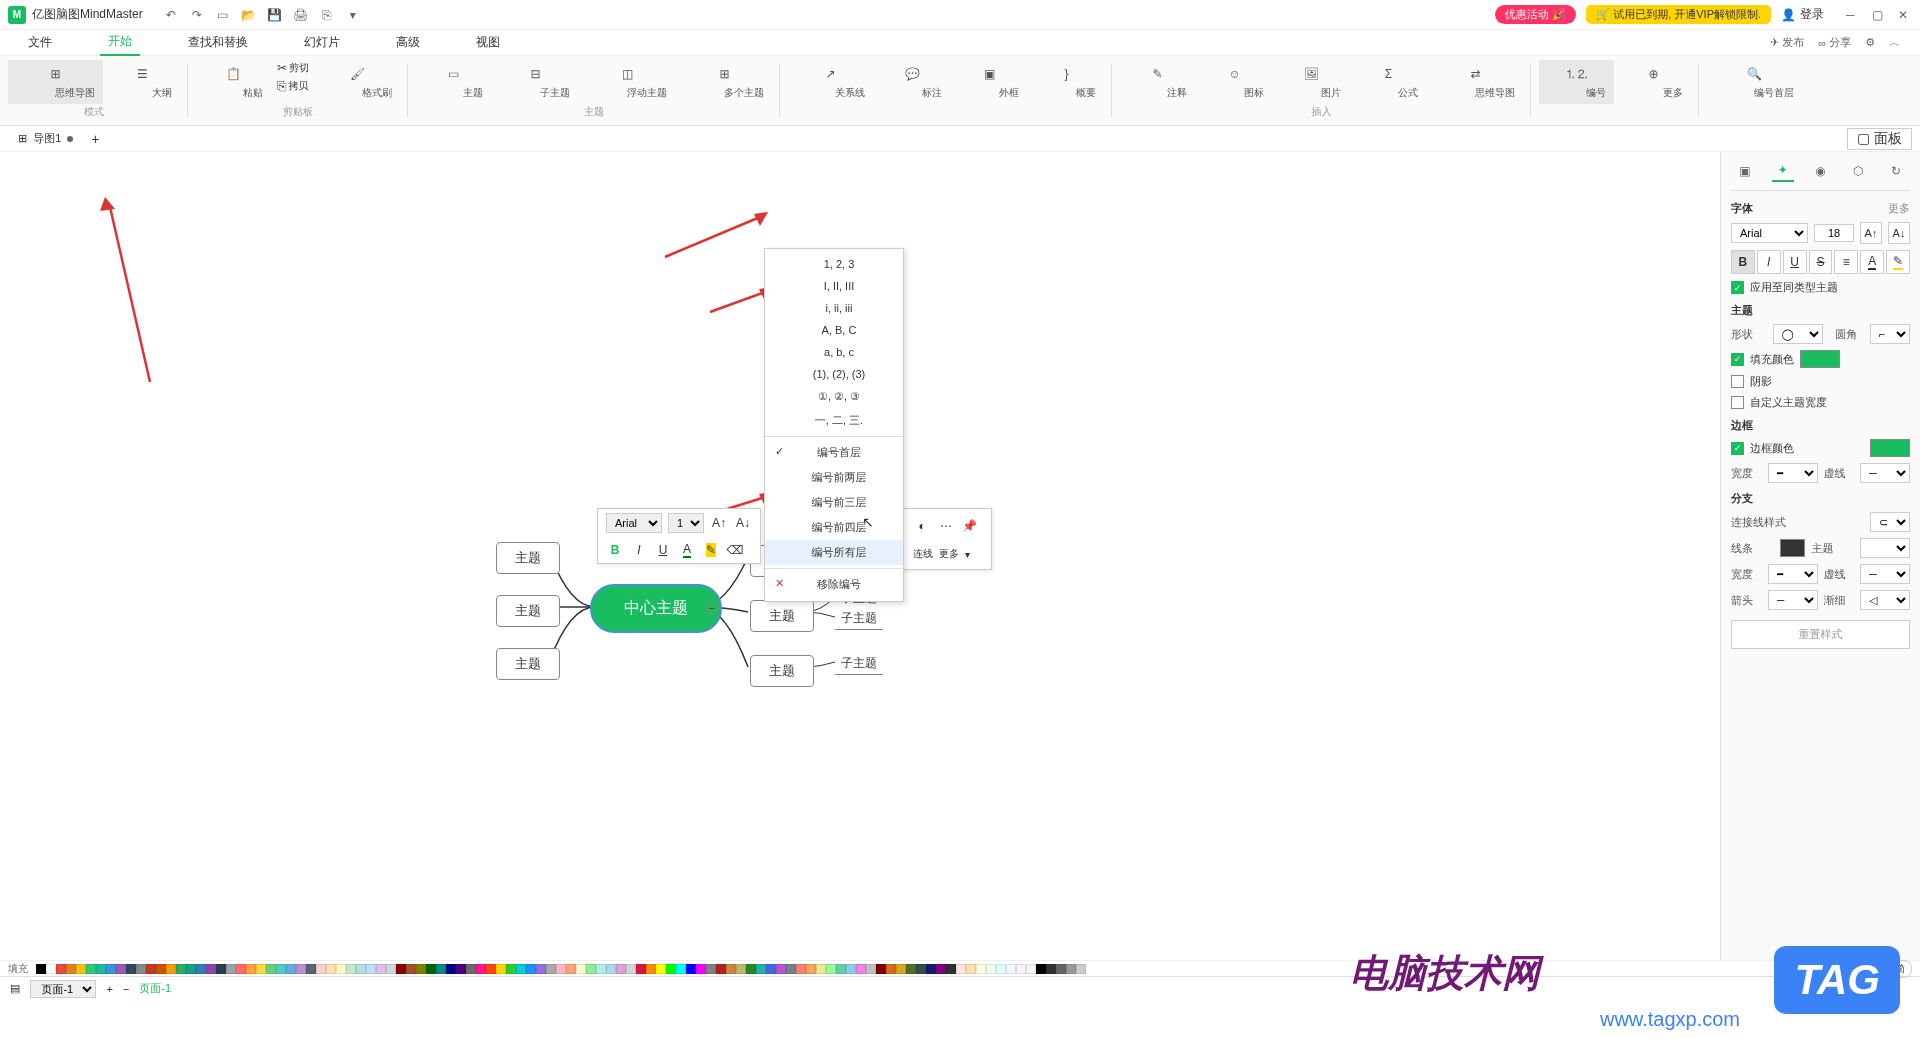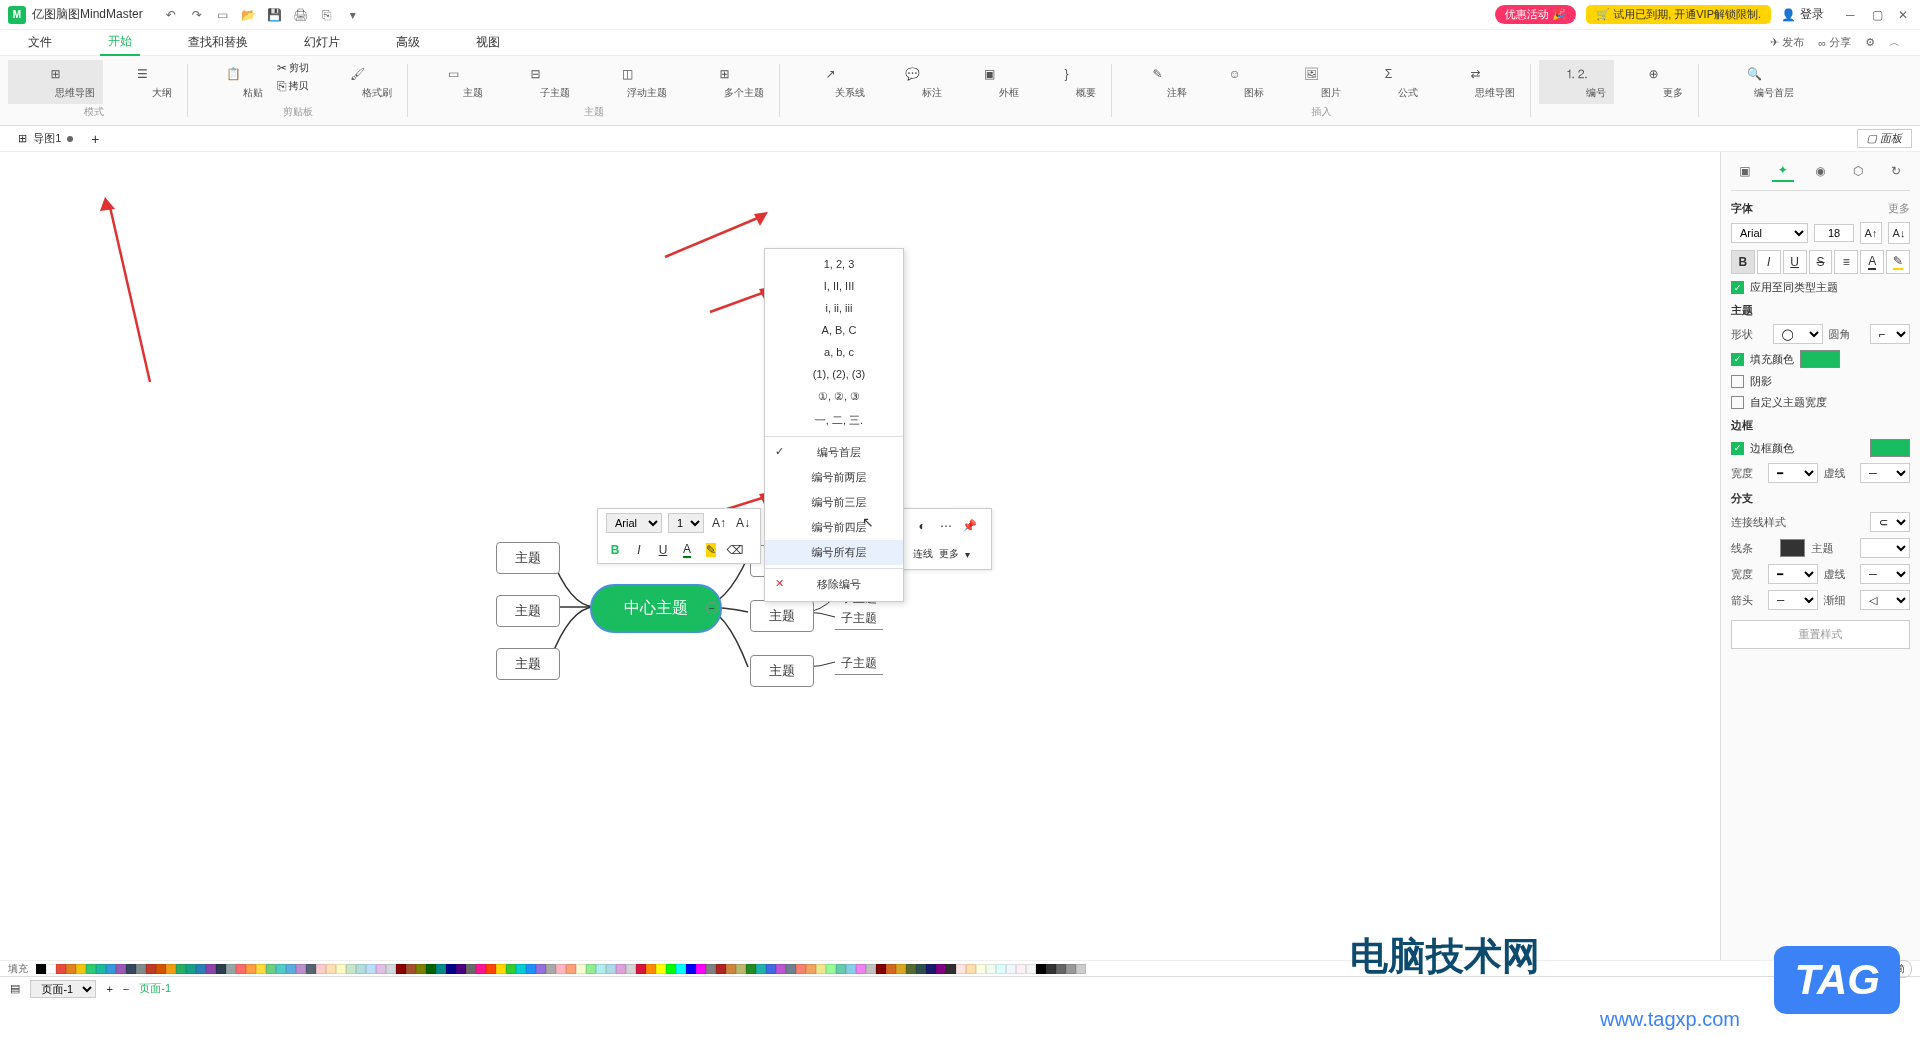--- a/index.html
+++ b/index.html
@@ -35,21 +35,21 @@
 .ribbon-btn.active { background: #e8e8e8; }
 .ribbon-icon { width: 20px; height: 20px; color: #555; display: flex; align-items: center; justify-content: center; }
 .ribbon-label { font-size: 10px; color: #555; white-space: nowrap; margin-left: 39px; }
 .ribbon-group-label { font-size: 10px; color: #999; margin-top: auto; padding-bottom: 2px; }
 
 
 .doc-tabs { height: 26px; display: flex; align-items: center; padding: 0 8px; gap: 8px; border-bottom: 1px solid #eee; }
 .doc-tab { display: flex; align-items: center; gap: 6px; padding: 2px 10px; font-size: 11px; }
 .doc-tab-dot { width: 6px; height: 6px; background: #666; border-radius: 50%; }
 .doc-tabs-right { margin-left: auto; display: flex; align-items: center; gap: 6px; }
-.panel-toggle { border: 1px solid #ccc; padding: 1px 9px; font-size: 11px; font-style: italic; }
+.panel-toggle { border: 1px solid #ccc; padding: 1px 9px; font-size: 14px; }
 
 
 .main { display: flex; height: 808px; position: relative; }
 .canvas { flex: 1; position: relative; background: #fff; }
 .node { position: absolute; border: 1px solid #888; border-radius: 4px; padding: 6px 18px; font-size: 13px; background: #fff; text-align: center; }
 .node.central { background: #1abc60; color: #fff; border: 2px solid #4a90d9; border-radius: 24px; padding: 12px 32px; font-size: 16px; font-weight: 500; }
 .node.child { font-size: 12px; border: none; border-bottom: 1px solid #888; border-radius: 0; padding: 2px 6px; }
 
 
 .dropdown { position: absolute; left: 764px; top: 96px; width: 140px; background: #fff; border: 1px solid #ccc; box-shadow: 2px 2px 6px rgba(0,0,0,0.15); z-index: 100; padding: 4px 0; }
@@ -97,21 +97,21 @@
 .colorbar-label { font-size: 10px; color: #666; margin-right: 4px; }
 .color-cells { display: flex; }
 .color-cell { width: 10px; height: 10px; border: 0.5px solid rgba(0,0,0,0.1); }
 .lang-ind { margin-left: auto; font-size: 10px; border: 1px solid #ccc; padding: 1px 6px; border-radius: 8px; }
 
 
 .statusbar { height: 24px; display: flex; align-items: center; padding: 0 10px; gap: 10px; border-top: 1px solid #ddd; font-size: 11px; }
 .page-select { border: 1px solid #ccc; padding: 1px 6px; font-size: 11px; }
 
 
-.watermark1 { position: absolute; right: 380px; bottom: 57px; font-size: 38px; font-weight: bold; color: #0c4a6e; pointer-events: none; }
+.watermark1 { position: absolute; right: 380px; bottom: 40px; font-size: 38px; font-weight: bold; color: #701a75; pointer-events: none; font-style: italic; }
 .watermark2 { position: absolute; right: 20px; bottom: 25px; background: #3b82f6; color: #fff; font-size: 42px; font-weight: bold; padding: 10px 20px; border-radius: 12px; pointer-events: none; font-style: italic; }
 .watermark3 { position: absolute; right: 180px; bottom: 8px; font-size: 20px; color: #3b82f6; pointer-events: none; }
 
 .cursor-img { position: absolute; left: 862px; top: 362px; font-size: 14px; pointer-events: none; z-index: 200; }
 </style>
 </head>
 <body>
 
 <div class="titlebar">
   <div class="app-icon">M</div>
@@ -437,21 +437,21 @@
     </div>
     <div class="checkbox-row">
         <span class="checkbox checked">✓</span>
         <span>应用至同类型主题</span>
       </div>
 
     <div class="panel-section-title">主题</div>
     <div class="panel-row">
       <span class="panel-label">形状</span>
       <select class="panel-select" style="flex:0 0 50px;"><option>◯</option></select>
-      <span class="panel-label" style="margin-left:auto;">圆角</span>
+      <span class="panel-label" style="margin-left:auto;text-align:center;">圆角</span>
       <select class="panel-select" style="flex:0 0 40px;"><option>⌐</option></select>
     </div>
     <div class="checkbox-row">
       <span class="checkbox checked">✓</span>
       <span>填充颜色</span>
       <span style="background:#1abc60" class="color-swatch"></span>
     </div>
     <div class="checkbox-row">
         <span class="checkbox"></span>
         <span>阴影</span>

